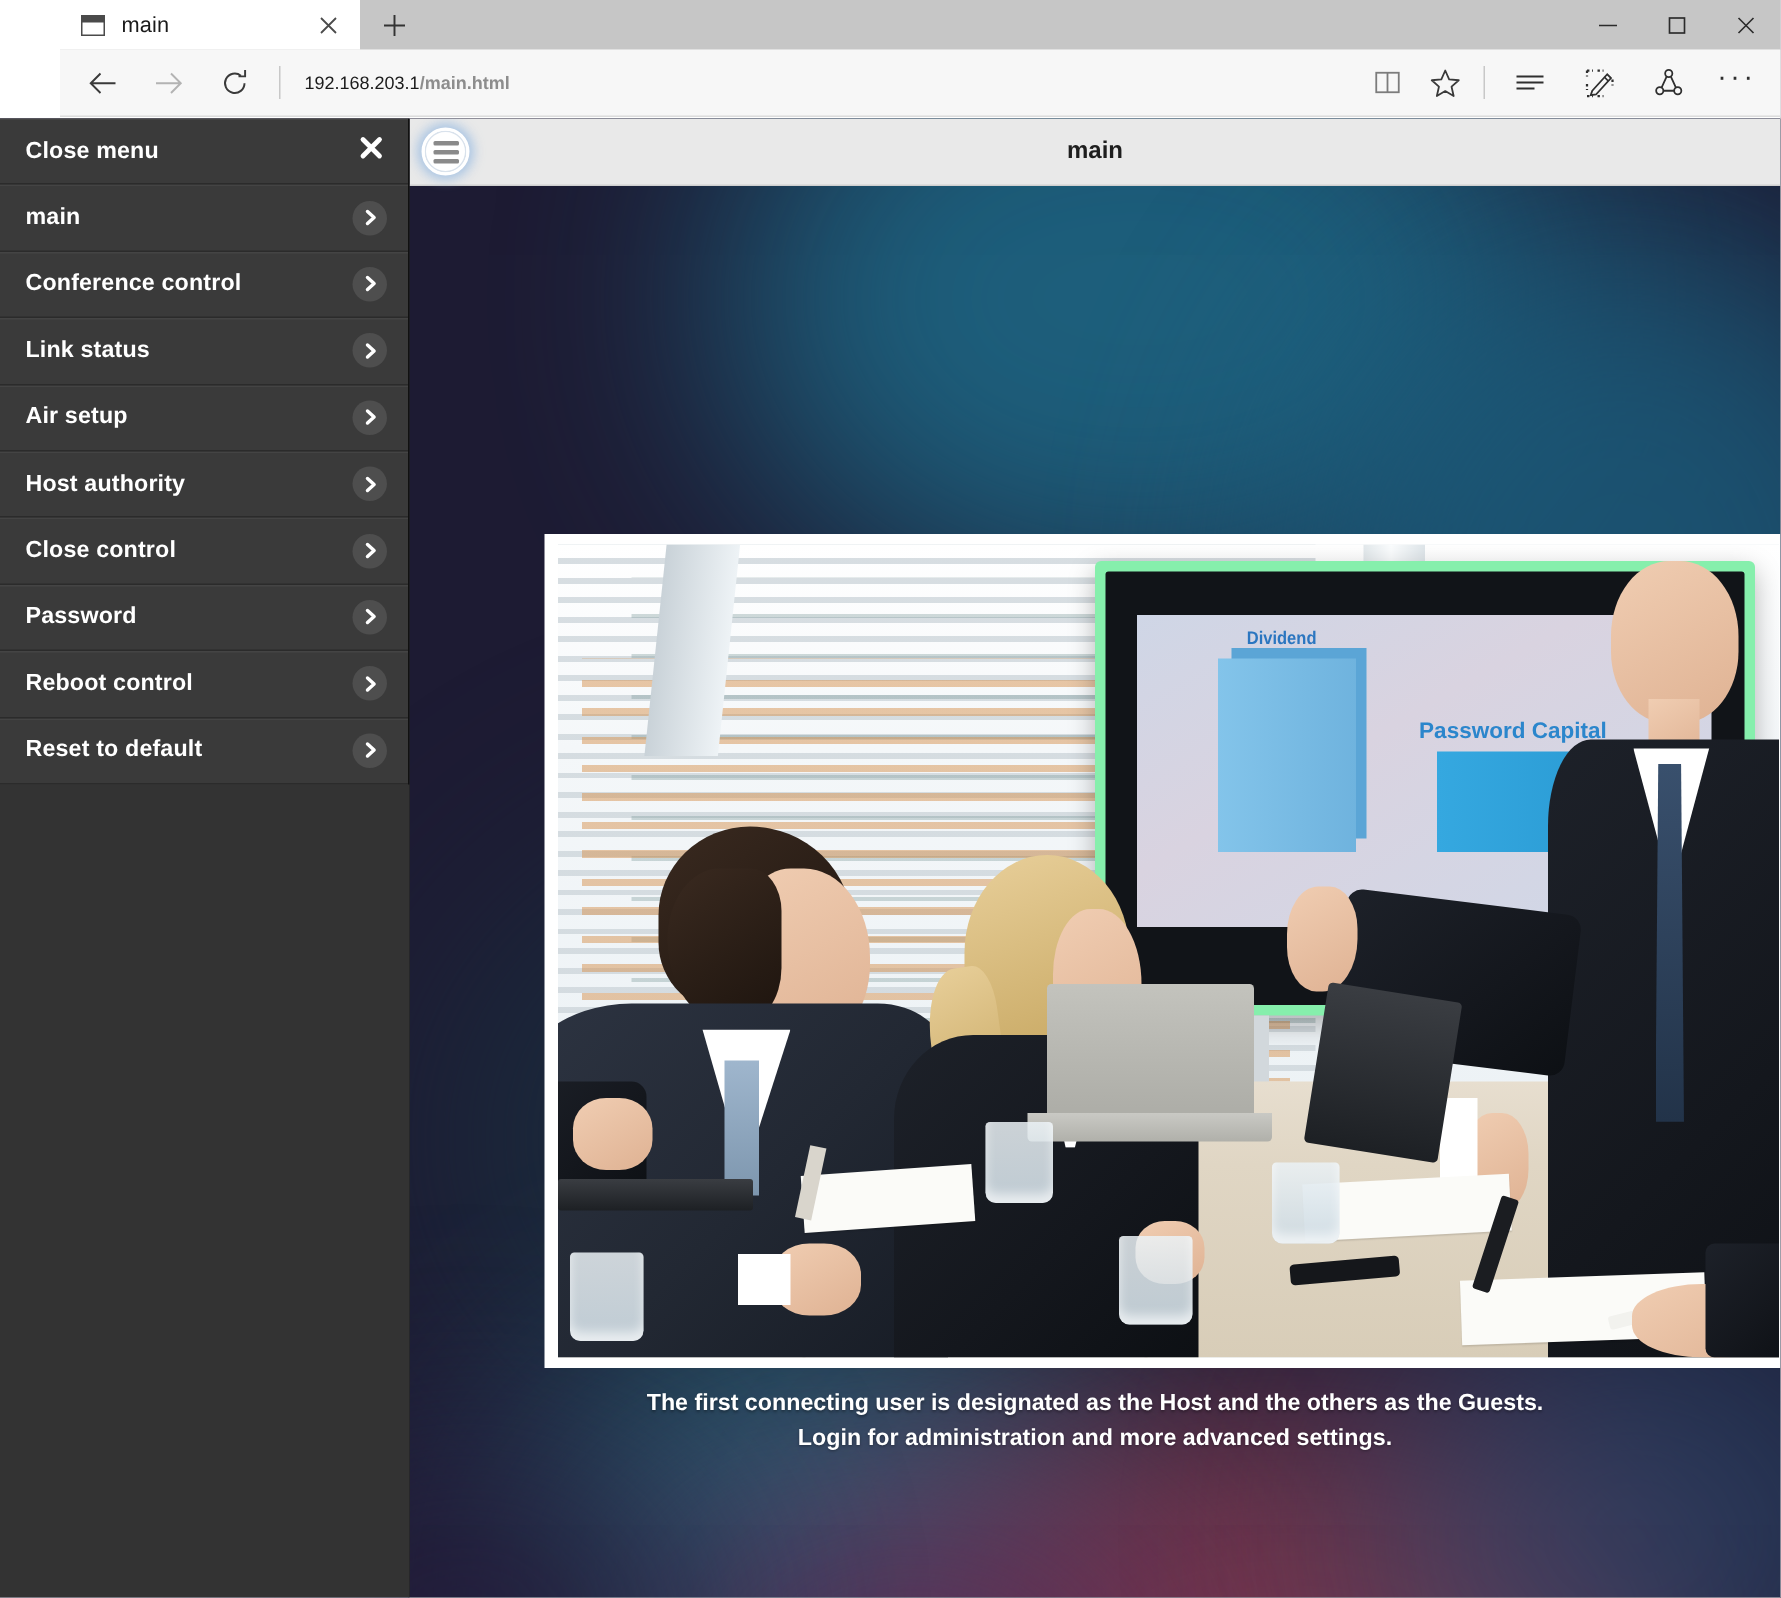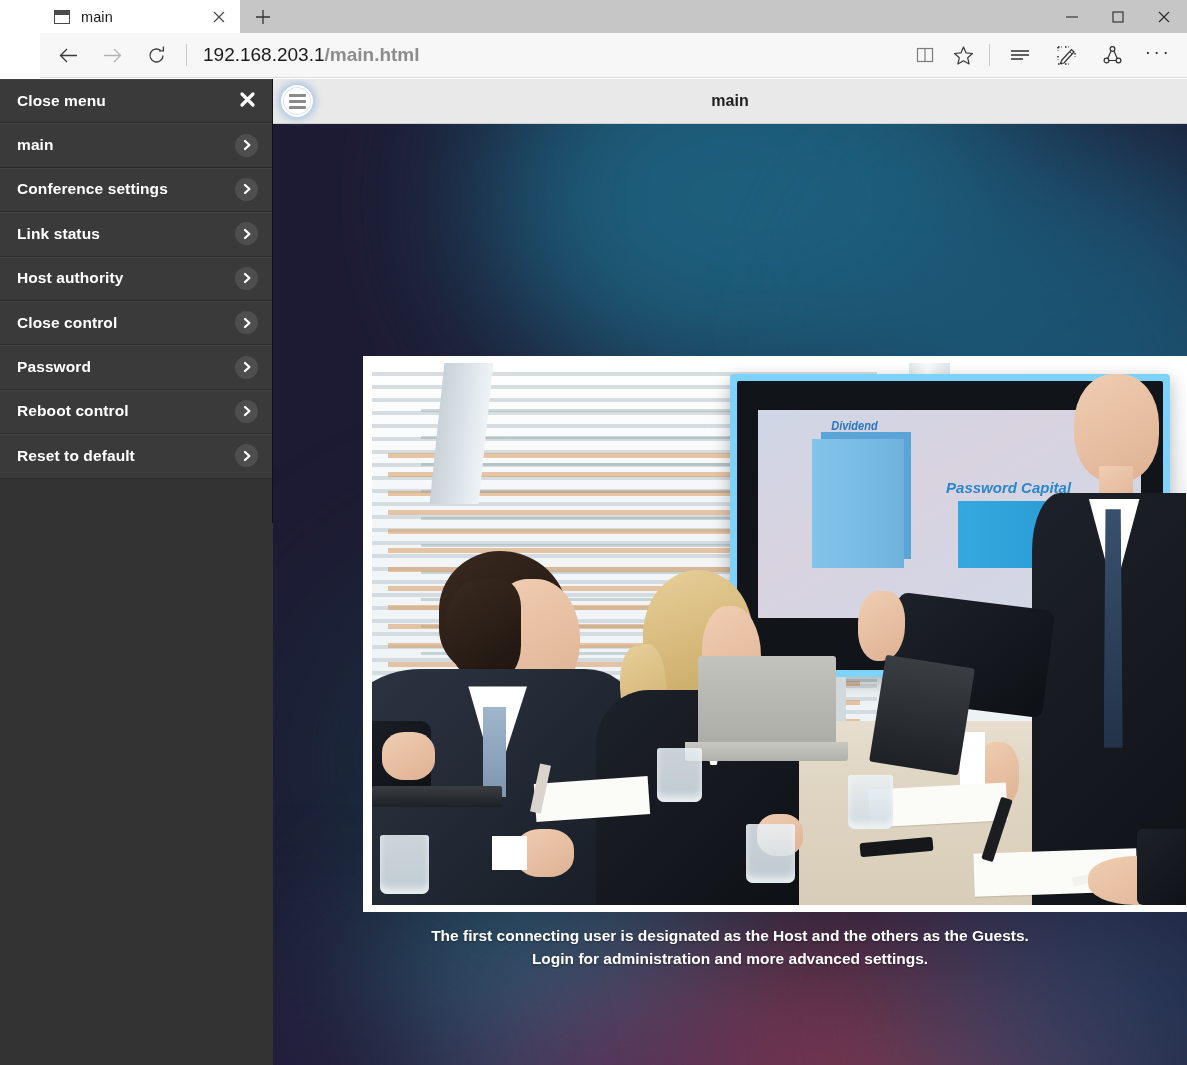--- a/index.html
+++ b/index.html
@@ -50,21 +50,21 @@
     border-bottom: 1px solid #dcdcdc; padding: 0 6px;
   }
   .navbtn {
     width: 44px; height: 36px; display: flex; align-items: center; justify-content: center;
     color: #3a3a3a;
   }
   .navbtn.disabled { color: #b3b3b3; }
   .nav-sep { width: 1px; height: 22px; background: #c8c8c8; margin: 0 6px 0 8px; }
   .urlbar {
     flex: 1; height: 36px; display: flex; align-items: center;
-    font-size: 19px; padding-left: 10px;
+    font-size: 12px; padding-left: 10px;
   }
   .url-host { color: #1b1b1b; }
   .url-path { color: #8d8d8d; font-weight: bold; }
   .toolicons { display: flex; align-items: center; }
   .toolbtn {
     width: 38px; height: 36px; display: flex; align-items: center; justify-content: center;
     color: #2f2f2f;
   }
   .toolbtn.wide { width: 46px; }
   .tool-sep { width: 1px; height: 22px; background: #c8c8c8; margin: 0 7px; }
@@ -157,22 +157,22 @@
     background: repeating-linear-gradient(to bottom,
       rgba(255,255,255,0) 0px, rgba(255,255,255,0) 24px,
       rgba(120,150,150,.35) 24px, rgba(120,150,150,.35) 27px);
   }
   .pillar { position:absolute; left:66%; top:0; width:5%; height:80%;
     background: linear-gradient(to right, #e3e9ec, #fbfdfe 45%, #dfe6ea); }
   .beam { position:absolute; left:8%; top:0; width:6%; height:26%;
     background: linear-gradient(to right,#c9d2d8,#eef3f6); transform: skewX(-6deg); }
 
   .tv { position:absolute; left:44%; top:2%; width:54%; height:56%;
-    background:#7dd3fc; border-radius:4px; padding:6px;
-    box-shadow: 0 6px 18px rgba(0,0,0,.28); font-style: italic; }
+    background:#86efac; border-radius:4px; padding:6px;
+    box-shadow: 0 6px 18px rgba(0,0,0,.28); }
   .tv-screen { position:absolute; inset:7px; background:#111418; border-radius:2px; overflow:hidden; }
   .tv-slide { position:absolute; left:5%; top:10%; width:90%; height:72%;
     background: linear-gradient(150deg,#cfd6e6 0%, #d9d3e0 40%, #cfd8e8 100%); }
   .bar3d { position:absolute; background:#7fc1e8; }
   .bar-a { left:14%; top:14%; width:24%; height:62%;
     background: linear-gradient(to right,#83c4ea,#6fb3de);
     box-shadow: 8px -8px 0 -1px #5ba5d6; }
   .bar-b { left:52%; top:44%; width:30%; height:32%;
     background: linear-gradient(to right,#35a8e0,#2a9bd4); }
   .slide-t1 { position:absolute; left:19%; top:5%; font-size:11px; font-weight:bold;
@@ -433,29 +433,37 @@
       <div id="menu-items">
           <div class="menu-row">
             <span class="menu-label">main</span>
             <span class="chev">
               <svg width="12" height="12" viewBox="0 0 12 12">
                 <path d="M4 2 L8.4 6 L4 10" stroke="#ffffff" stroke-width="2.3" fill="none" stroke-linecap="round" stroke-linejoin="round"></path>
               </svg>
             </span>
           </div>
           <div class="menu-row">
-            <span class="menu-label">Conference settings</span>
+            <span class="menu-label">Conference control</span>
             <span class="chev">
               <svg width="12" height="12" viewBox="0 0 12 12">
                 <path d="M4 2 L8.4 6 L4 10" stroke="#ffffff" stroke-width="2.3" fill="none" stroke-linecap="round" stroke-linejoin="round"></path>
               </svg>
             </span>
           </div>
           <div class="menu-row">
             <span class="menu-label">Link status</span>
+            <span class="chev">
+              <svg width="12" height="12" viewBox="0 0 12 12">
+                <path d="M4 2 L8.4 6 L4 10" stroke="#ffffff" stroke-width="2.3" fill="none" stroke-linecap="round" stroke-linejoin="round"></path>
+              </svg>
+            </span>
+          </div>
+          <div class="menu-row">
+            <span class="menu-label">Air setup</span>
             <span class="chev">
               <svg width="12" height="12" viewBox="0 0 12 12">
                 <path d="M4 2 L8.4 6 L4 10" stroke="#ffffff" stroke-width="2.3" fill="none" stroke-linecap="round" stroke-linejoin="round"></path>
               </svg>
             </span>
           </div>
           <div class="menu-row">
             <span class="menu-label">Host authority</span>
             <span class="chev">
               <svg width="12" height="12" viewBox="0 0 12 12">

